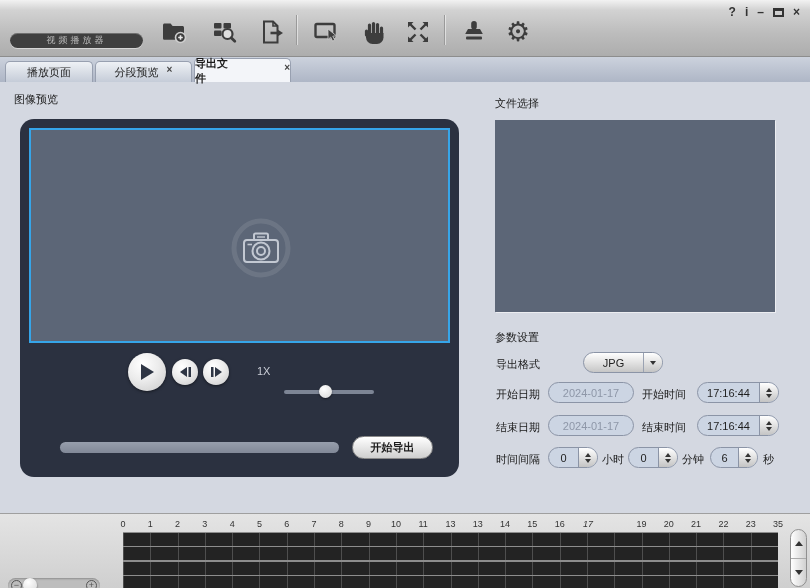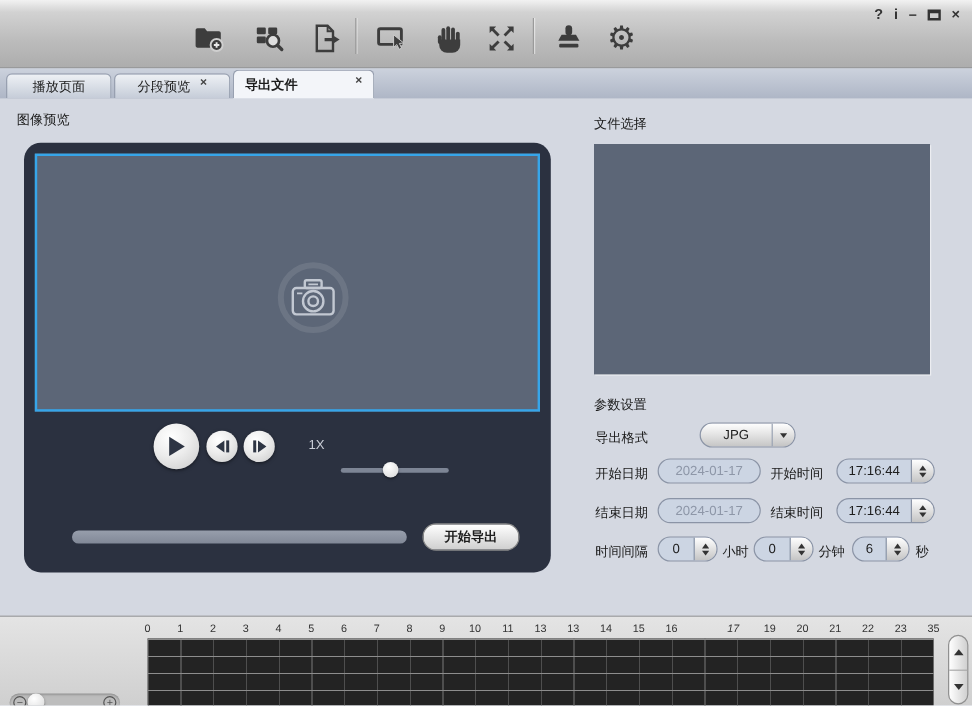--- a/index.html
+++ b/index.html
@@ -99,20 +99,21 @@
     background:radial-gradient(circle at 38% 30%, #ffffff, #d8d8d8); box-shadow:0 1px 2px rgba(0,0,0,.5); cursor:pointer; }
 
   svg { display:block; }
 </style>
 </head>
 <body>
 
 <div id="app">
 
   <div class="header">
+    <div class="brand-pill">视频播放器</div>
 
     <div class="tool-btn" style="left:160px">
       <svg width="26" height="26" viewBox="0 0 26 26">
         <path fill="#3d3d3d" d="M2 6.2c0-.9.7-1.6 1.6-1.6h6l2 2.5h9.8c.9 0 1.6.7 1.6 1.6v10.5c0 .9-.7 1.6-1.6 1.6H3.6c-.9 0-1.6-.7-1.6-1.6z"></path>
         <circle cx="19.5" cy="18.5" r="5" fill="#3d3d3d" stroke="#cfcfcf" stroke-width="1.6"></circle>
         <path d="M19.5 16.2v4.6M17.2 18.5h4.6" stroke="#e9e9e9" stroke-width="1.6"></path>
       </svg>
     </div>
 
     <div class="tool-btn" style="left:210px">
@@ -195,21 +196,21 @@
   </div>
 
   <div class="tabbar">
     <div class="tab" style="left:5px; width:88px;">
       <span>播放页面</span>
     </div>
     <div class="tab" style="left:95px; width:97px;">
       <span>分段预览</span>
       <span class="tab-close">×</span>
     </div>
-    <div class="tab active" style="left:194px; width:118px;gap:48px;">
+    <div class="tab active" style="left:194px; width:97px;gap:48px;">
       <span>导出文件</span>
       <span class="tab-close">×</span>
     </div>
   </div>
 
   <div class="sec-label" style="left:14px; top:92px;">图像预览</div>
 
   <div class="player-panel">
     <div class="preview">
       <div class="cam-wrap">
@@ -330,21 +331,21 @@
         <span style="left: 191.042px;">7</span>
         <span style="left: 218.333px;">8</span>
         <span style="left: 245.625px;">9</span>
         <span style="left: 272.917px;">10</span>
         <span style="left: 300.208px;">11</span>
         <span style="left: 327.5px;">13</span>
         <span style="left: 354.792px;">13</span>
         <span style="left: 382.083px;">14</span>
         <span style="left: 409.375px;">15</span>
         <span style="left: 436.667px;">16</span>
-        <span style="left: 488px; font-style: italic;">17</span>
+        <span style="left: 465px; font-style: italic;">17</span>
         <span style="left: 491.25px; margin-top: 15px;">18</span>
         <span style="left: 518.542px;">19</span>
         <span style="left: 545.833px;">20</span>
         <span style="left: 573.125px;">21</span>
         <span style="left: 600.417px;">22</span>
         <span style="left: 627.708px;">23</span>
         <span style="left: 655px;">35</span>
       </div>
     <div class="grid"></div>
     <div class="v-scroll">

